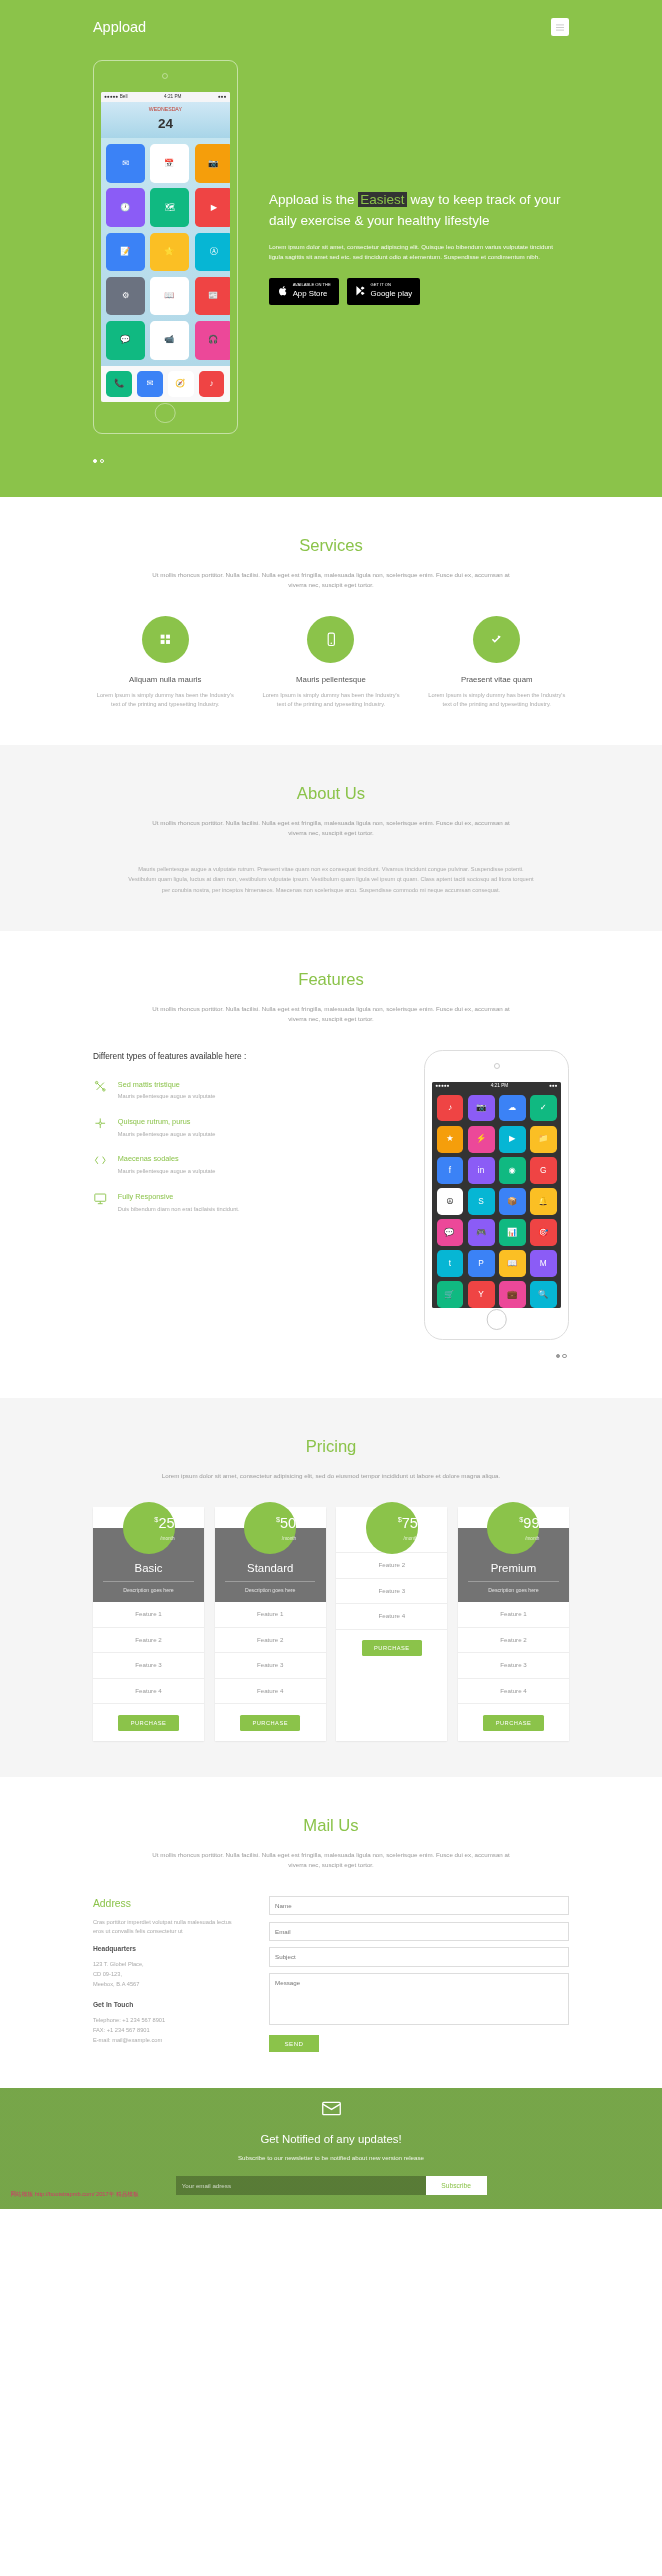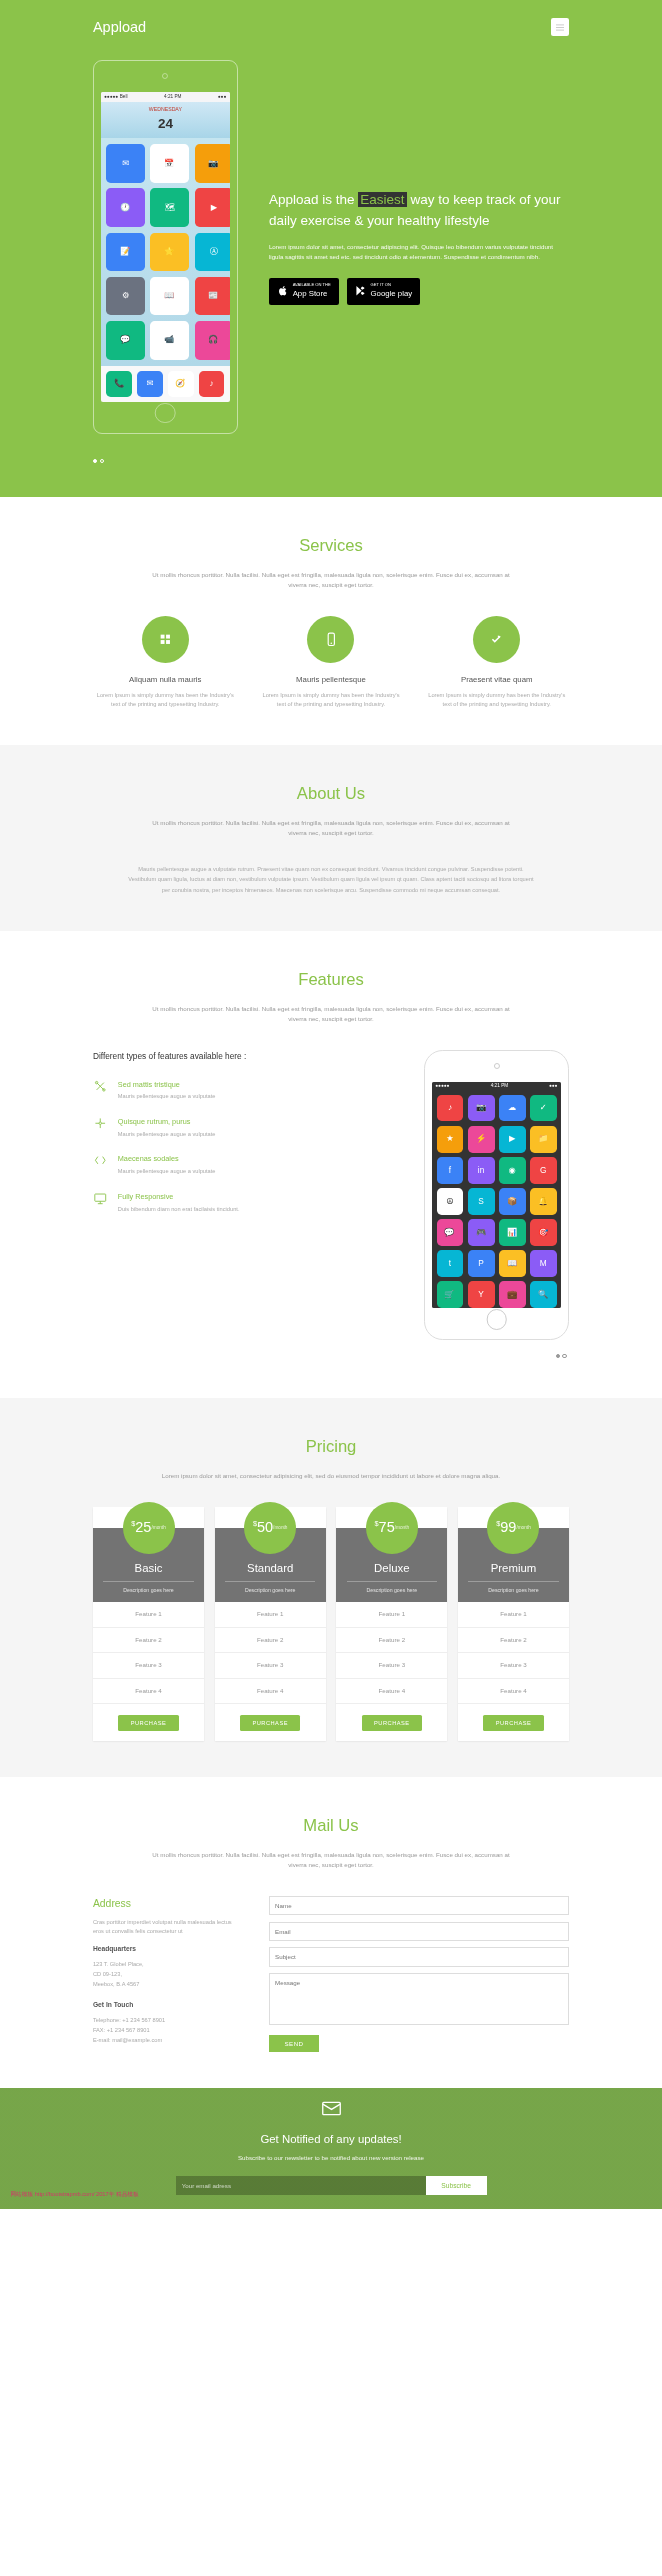--- a/index.html
+++ b/index.html
@@ -65,21 +65,21 @@
 .phone-feature .phone-screen{background:#444}
 .phone-feature .app-grid{background:#333;gap:4.1px;padding:5.2px 4.1px}
 .dots-right{text-align:right;margin-top:10.4px}
 .dots-right .dot{border-color:#999}
 .dots-right .dot.active{background:#999}
 
 
 .pricing{background:#f5f5f5}
 .pricing-grid{display:flex;gap:10.4px}
 .price-card{flex:1;background:#fff;box-shadow:0 0.5px 1.6px rgba(0,0,0,.1)}
-.price-circle{width:52px;height:52px;background:#8bc34a;border-radius:50%;margin:-5.2px auto -26px;position:relative;z-index:2;display:flex;flex-direction:row;align-items:center;justify-content:center;color:#fff}
+.price-circle{width:52px;height:52px;background:#8bc34a;border-radius:50%;margin:-5.2px auto -26px;position:relative;z-index:2;display:flex;flex-direction:column;align-items:flex-end;justify-content:center;color:#fff}
 .price-circle .amt{font-size:14.5px;font-weight:300}
 .price-circle .amt sup{font-size:7.3px}
 .price-circle .per{font-size:4.7px;opacity:.8}
 .price-head{background:#737373;color:#fff;padding:31px 0 7.8px;text-align:center}
 .price-head h3{font-size:11.4px;font-weight:300;border-bottom:0.5px solid rgba(255,255,255,.3);padding-bottom:4.1px;margin:0 10.4px 4.1px}
 .price-head p{font-size:5.2px;opacity:.8}
 .price-features{padding:0}
 .price-features div{padding:7.3px 10.4px;border-bottom:0.5px solid #eee;color:#999;font-size:6.2px}
 .price-btn{display:block;margin:10.4px auto;background:#8bc34a;color:#fff;border:none;padding:5.2px 12.4px;font-size:5.7px;letter-spacing:0.5px;border-radius:1.6px}
 
@@ -363,24 +363,20 @@
             <div>Feature 3</div>
             <div>Feature 4</div>
           </div>
           <button class="price-btn">PURCHASE</button>
         </div>
         <div class="price-card">
           <div class="price-circle">
             <div class="amt"><sup>$</sup>75</div>
             <div class="per">/month</div>
           </div>
-          <div class="price-head">
-            <h3>Deluxe</h3>
-            <p>Description goes here</p>
-          </div>
           <div class="price-features">
             <div>Feature 1</div>
             <div>Feature 2</div>
             <div>Feature 3</div>
             <div>Feature 4</div>
           </div>
           <button class="price-btn">PURCHASE</button>
         </div>
         <div class="price-card">
           <div class="price-circle">

